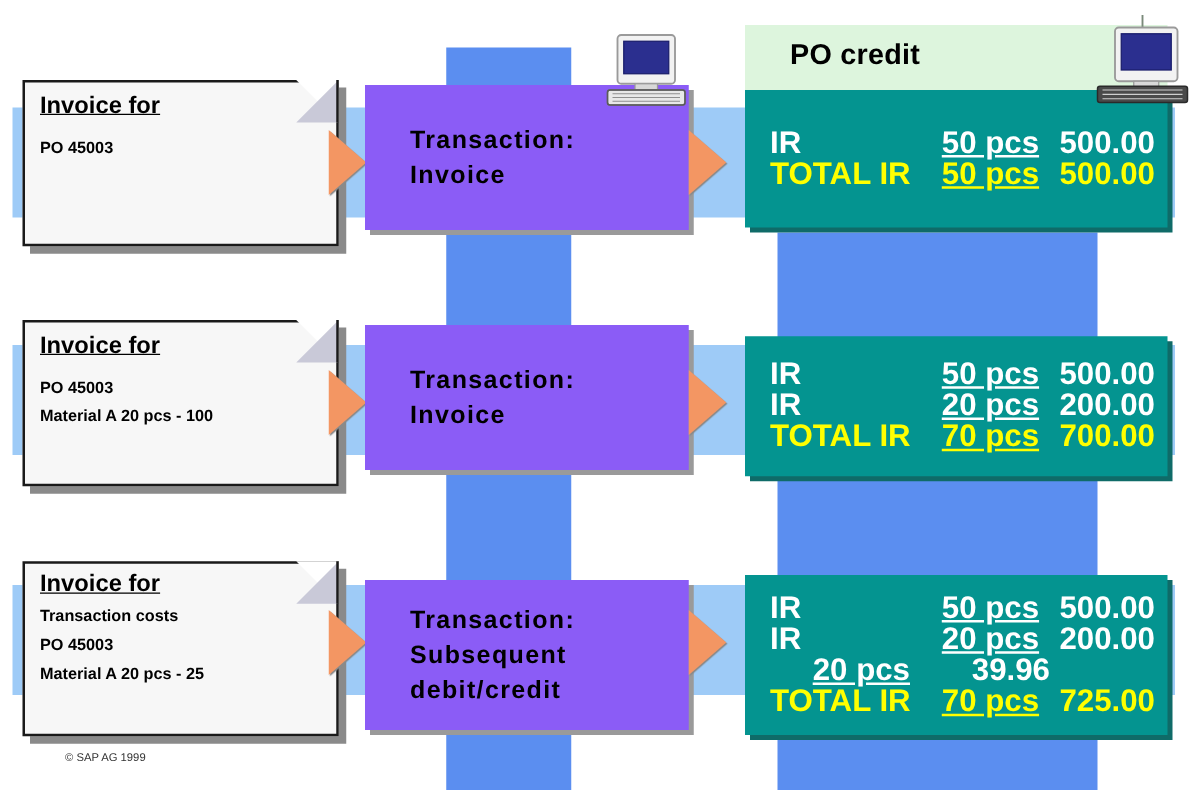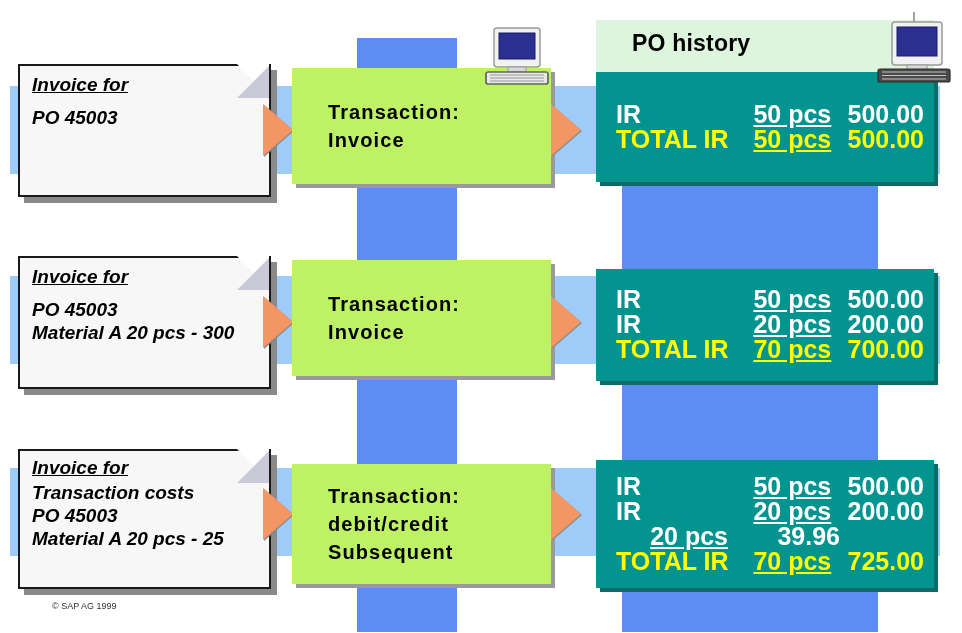--- a/index.html
+++ b/index.html
@@ -60,32 +60,31 @@
   .doc-fold-line1, .doc-fold-line2 {
     position: absolute;
     background: #1a1a1a;
   }
 
   .doc-inner {
     position: absolute;
     left: 12px;
     right: 10px;
     top: 8px;
-    font-style: italic;
   }
   .doc-title {
     font-size: 19px;
     font-weight: bold;
     color: #000;
     text-decoration: underline;
     letter-spacing: 0px;
     white-space: nowrap;
   }
   .doc-line {
-    font-size: 19px;
+    font-size: 13px;
     font-weight: bold;
     color: #000;
     white-space: nowrap;
     line-height: 23px;
   }
   .doc-body { margin-top: 10px; }
   .doc-body.tight { margin-top: 2px; }
 
   
   .arrow {
@@ -97,21 +96,21 @@
     filter: drop-shadow(1px 1px 0px #8a8a8a);
   }
 
   
   .txn-shadow {
     position: absolute;
     background: #9a9a9a;
   }
   .txn {
     position: absolute;
-    background: #bef264;
+    background: #8b5cf6;
   }
   .txn-text {
     position: absolute;
     left: 36px;
     top: 50%;
     transform: translateY(-50%);
     font-size: 20px;
     font-weight: bold;
     color: #000;
     line-height: 28px;
@@ -181,21 +180,21 @@
 
   <div class="band-blue-v" style="left:357px; top:38px; width:100px; height:594px;"></div>
 
   <div class="band-blue-v" style="left:622px; top:186px; width:256px; height:446px;"></div>
 
   <div class="band-lightblue-h" style="left:10px; top:86px; width:930px; height:88px;"></div>
   <div class="band-lightblue-h" style="left:10px; top:276px; width:930px; height:88px;"></div>
   <div class="band-lightblue-h" style="left:10px; top:468px; width:930px; height:88px;"></div>
 
   <div class="po-header" style="left:596px; top:20px; width:338px; height:52px;"></div>
-  <div class="po-header-text" style="left:632px; top:30px;">PO history</div>
+  <div class="po-header-text" style="left:632px; top:30px;">PO credit</div>
 
   <div class="doc-shadow" style="left:24px; top:70px; width:253px; height:133px;"></div>
   <div class="doc" style="left:18px; top:64px; width:253px; height:133px;">
     <div class="doc-fold"></div>
     <div class="doc-fold-tri"></div>
     <div class="doc-fold-line1" style="right:-2px; top:-2px; width:2px; height:34px;"></div>
     <div class="doc-inner">
       <div class="doc-title">Invoice for</div>
       <div class="doc-body">
         <div class="doc-line">PO 45003</div>
@@ -263,21 +262,21 @@
 
   <div class="doc-shadow" style="left:24px; top:262px; width:253px; height:133px;"></div>
   <div class="doc" style="left:18px; top:256px; width:253px; height:133px;">
     <div class="doc-fold"></div>
     <div class="doc-fold-tri"></div>
     <div class="doc-fold-line1" style="right:-2px; top:-2px; width:2px; height:34px;"></div>
     <div class="doc-inner">
       <div class="doc-title">Invoice for</div>
       <div class="doc-body">
         <div class="doc-line">PO 45003</div>
-        <div class="doc-line">Material A 20 pcs - 300</div>
+        <div class="doc-line">Material A 20 pcs - 100</div>
       </div>
     </div>
   </div>
 
   <div class="arrow" style="left:263px; top:296px;"></div>
 
   <div class="txn-shadow" style="left:296px; top:264px; width:259px; height:116px;"></div>
   <div class="txn" style="left:292px; top:260px; width:259px; height:116px;">
     <div class="txn-text">
       <div>Transaction:</div>
@@ -322,22 +321,22 @@
       </div>
     </div>
   </div>
 
   <div class="arrow" style="left:263px; top:488px;"></div>
 
   <div class="txn-shadow" style="left:296px; top:468px; width:259px; height:120px;"></div>
   <div class="txn" style="left:292px; top:464px; width:259px; height:120px;">
     <div class="txn-text">
       <div>Transaction:</div>
+      <div>Subsequent</div>
       <div>debit/credit</div>
-      <div>Subsequent</div>
     </div>
   </div>
 
   <div class="arrow" style="left:551px; top:488px;"></div>
 
   <div class="teal-shadow" style="left:600px; top:464px; width:338px; height:128px;"></div>
   <div class="teal" style="left:596px; top:460px; width:338px; height:128px;">
     <div class="teal-rows" style="top:14px;">
       <div class="trow white">
         <span class="c-label">IR</span>

